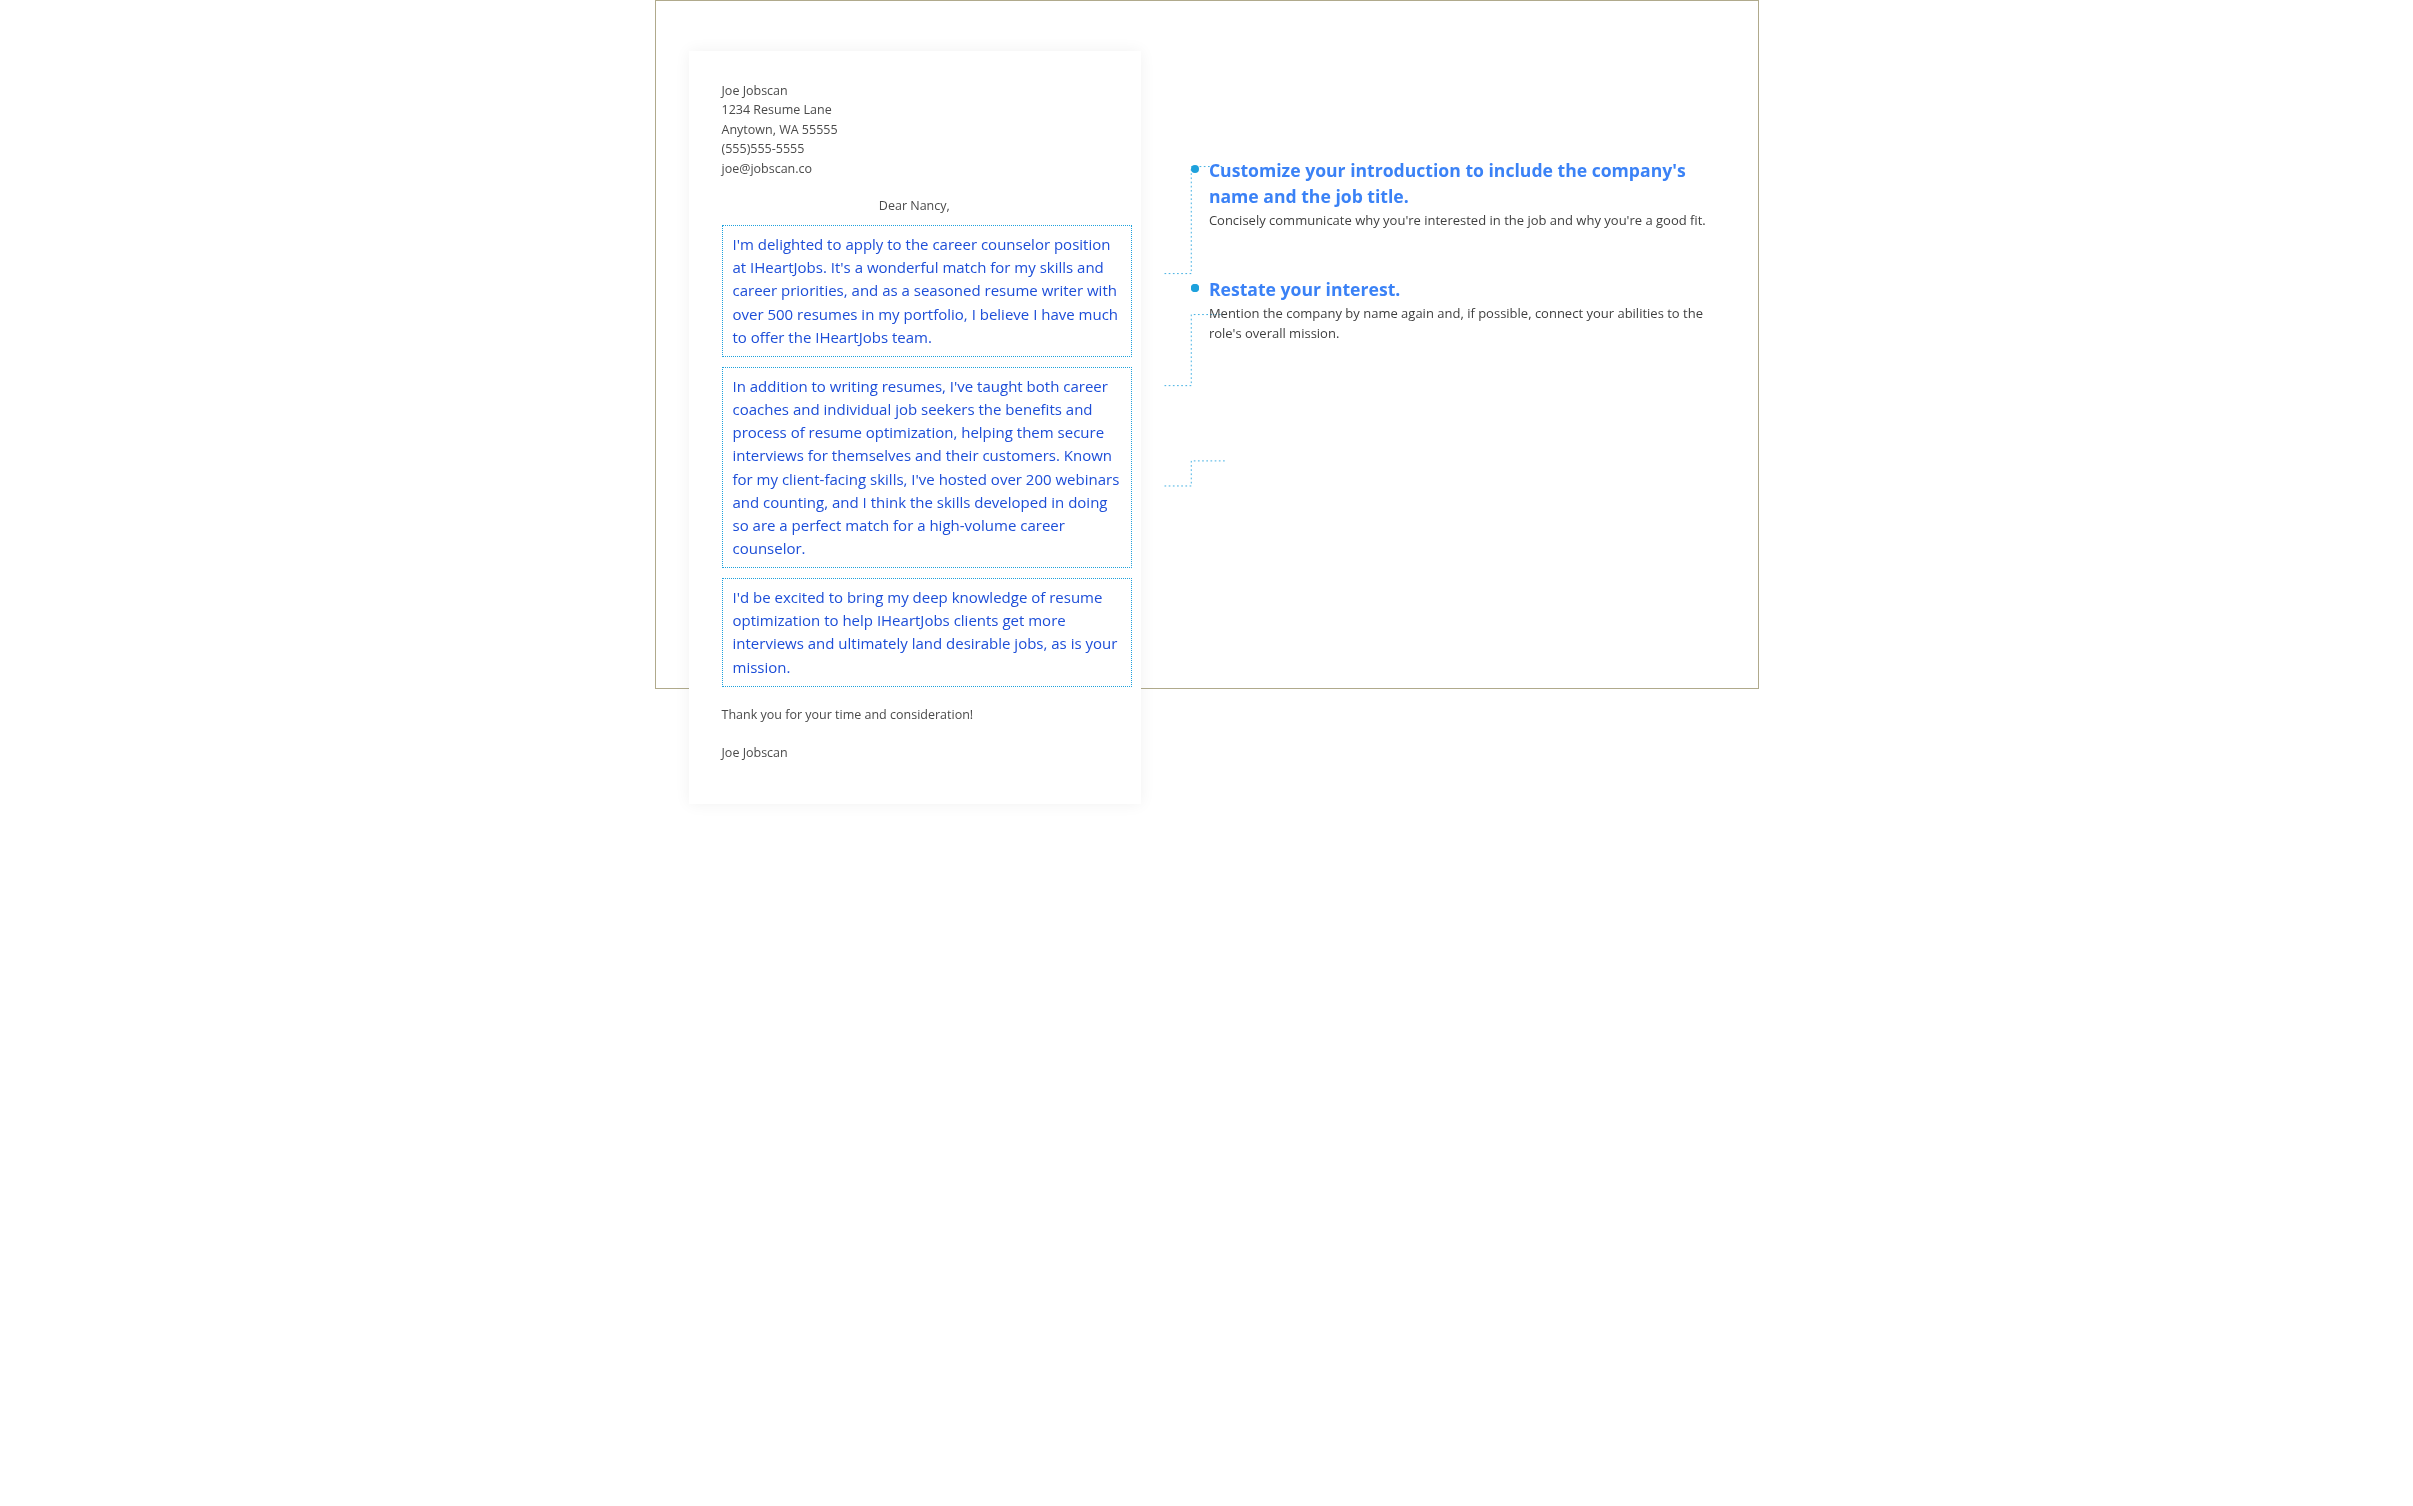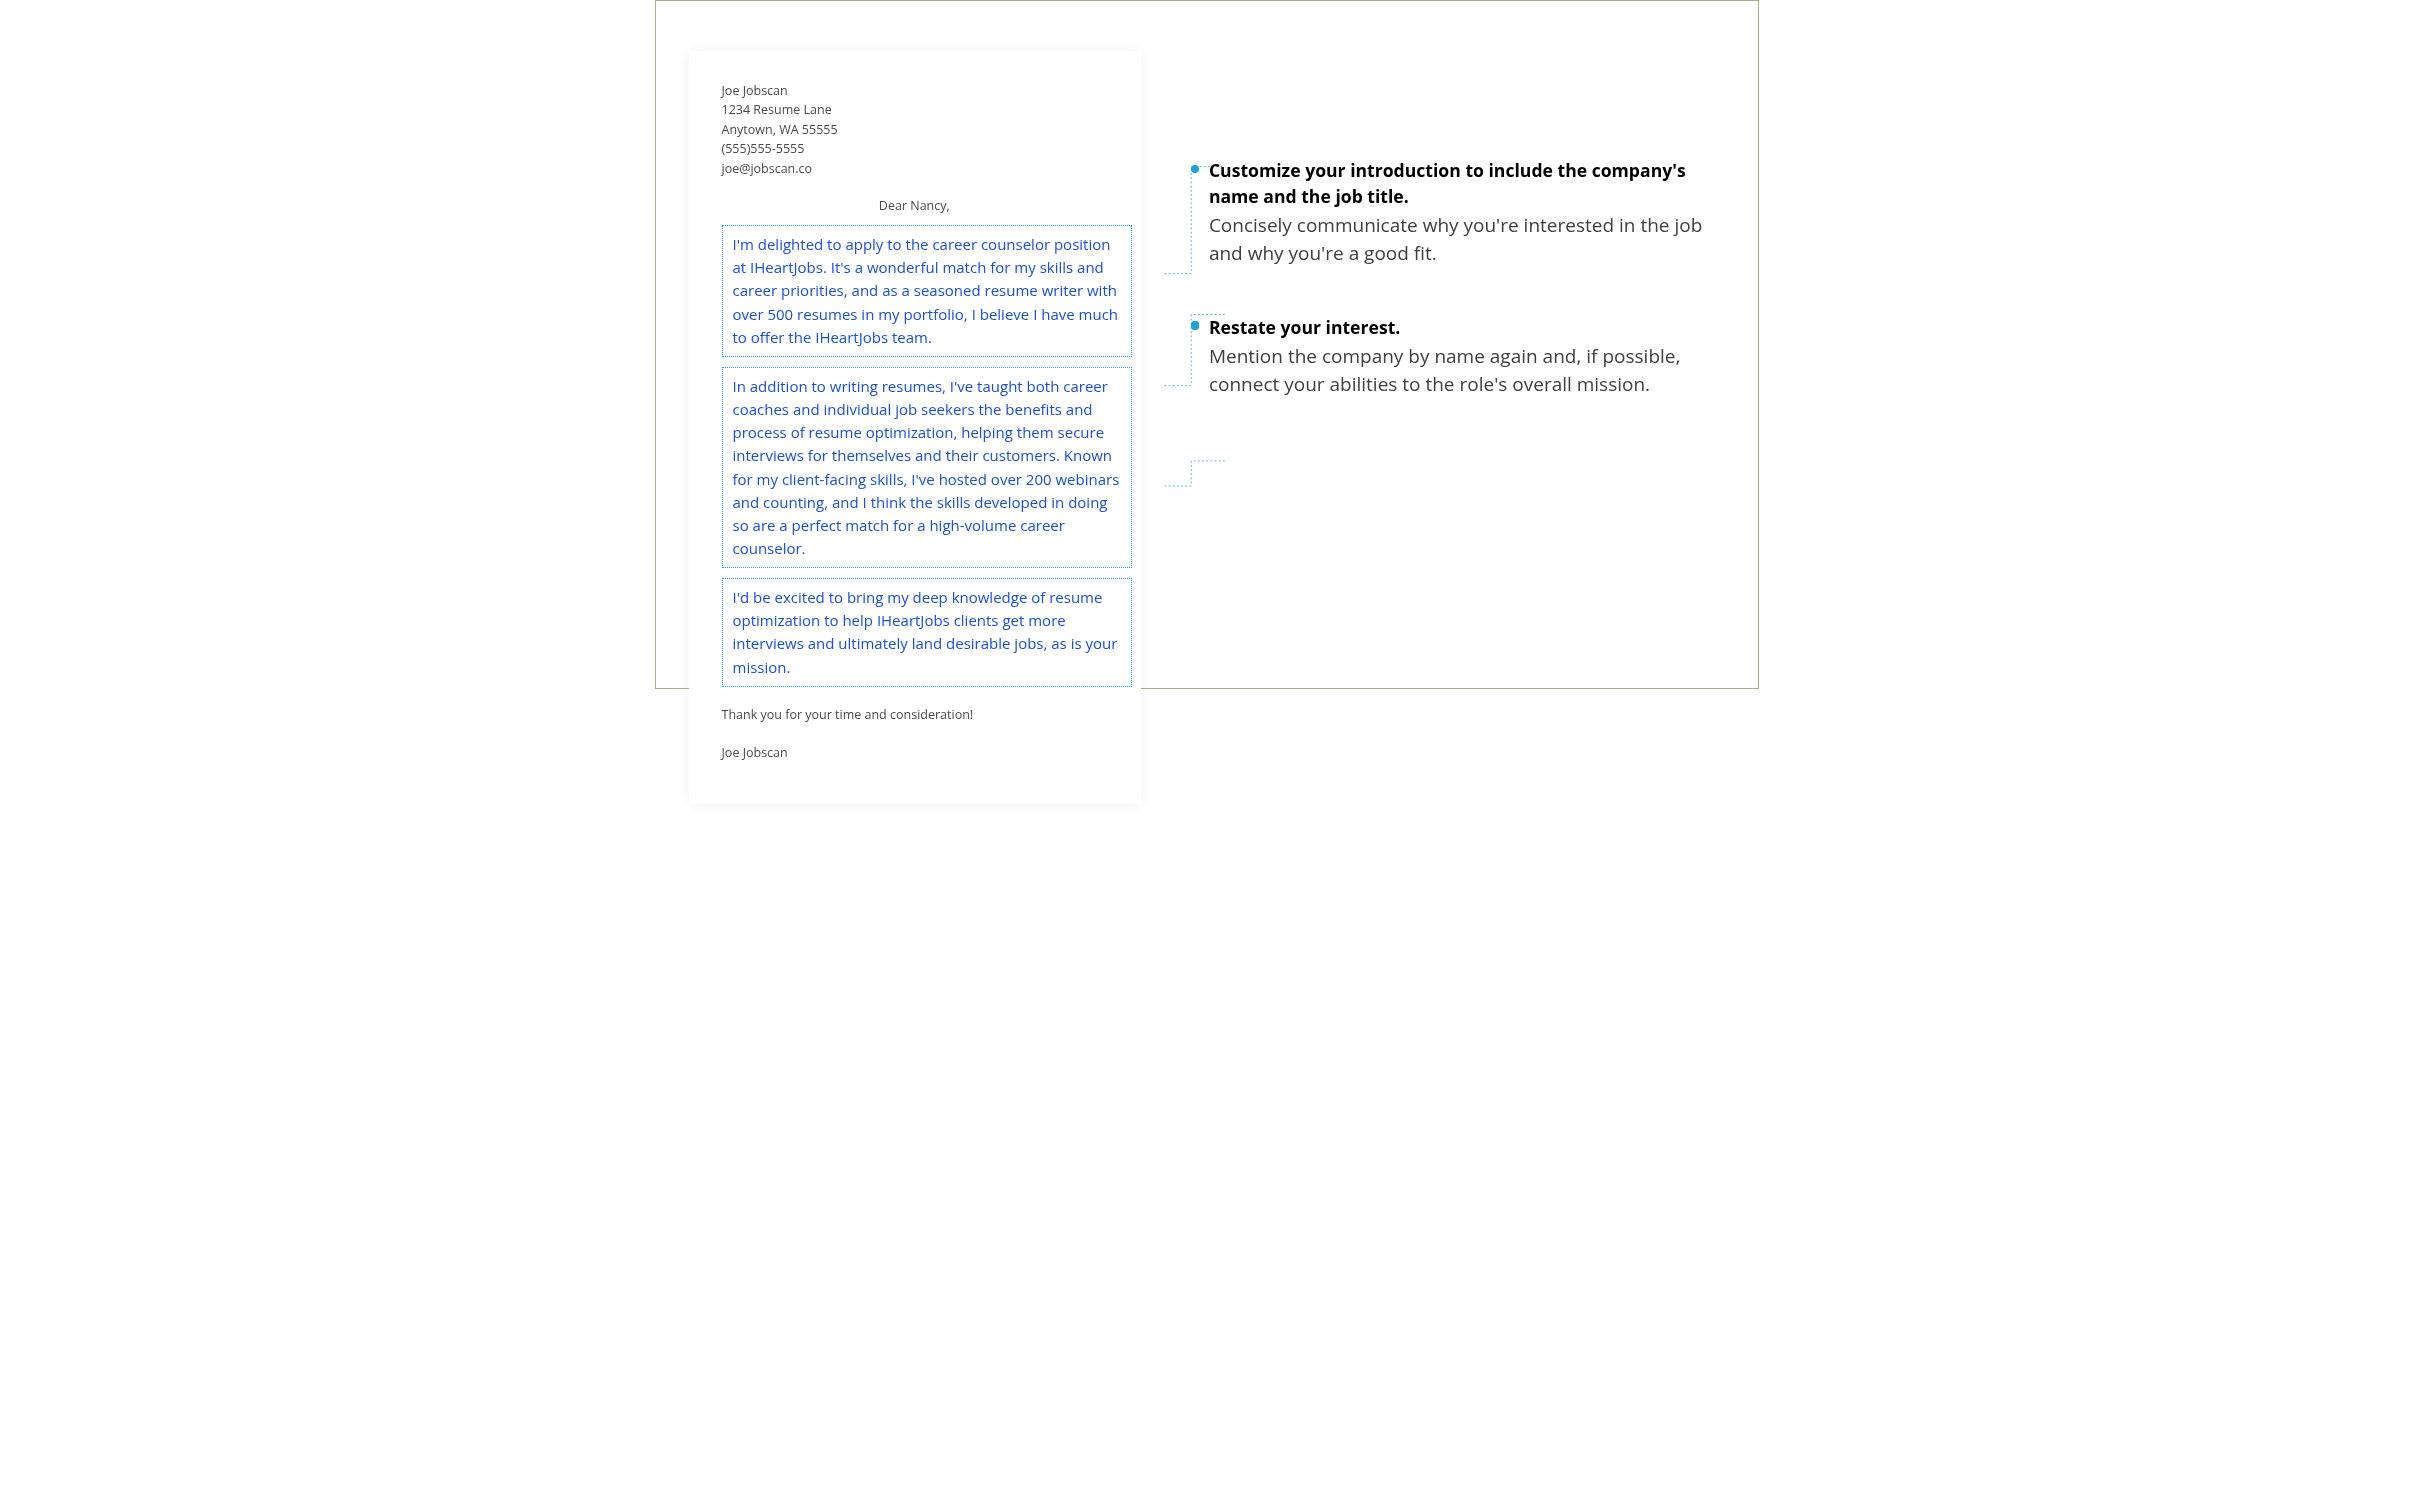--- a/index.html
+++ b/index.html
@@ -63,28 +63,28 @@
   .tip .dot {
     position: absolute;
     left: 0;
     top: 6.7px;
     width: 8.4px;
     height: 8.4px;
     border-radius: 50%;
     background: #1ea1dc;
   }
   .tip .title {
-    color: #000000;
+    color: #3b82f6;
     font-weight: 700;
     font-size: 17.6px;
     line-height: 1.45;
   }
   .tip .body {
     color: #3f3f3f;
-    font-size: 19px;
+    font-size: 13px;
     line-height: 1.5;
     margin-top: 1.7px;
   }
 
   
   .connectors {
     position: absolute;
     top: 0; left: 0; right: 0; bottom: 0;
     pointer-events: none;
   }

